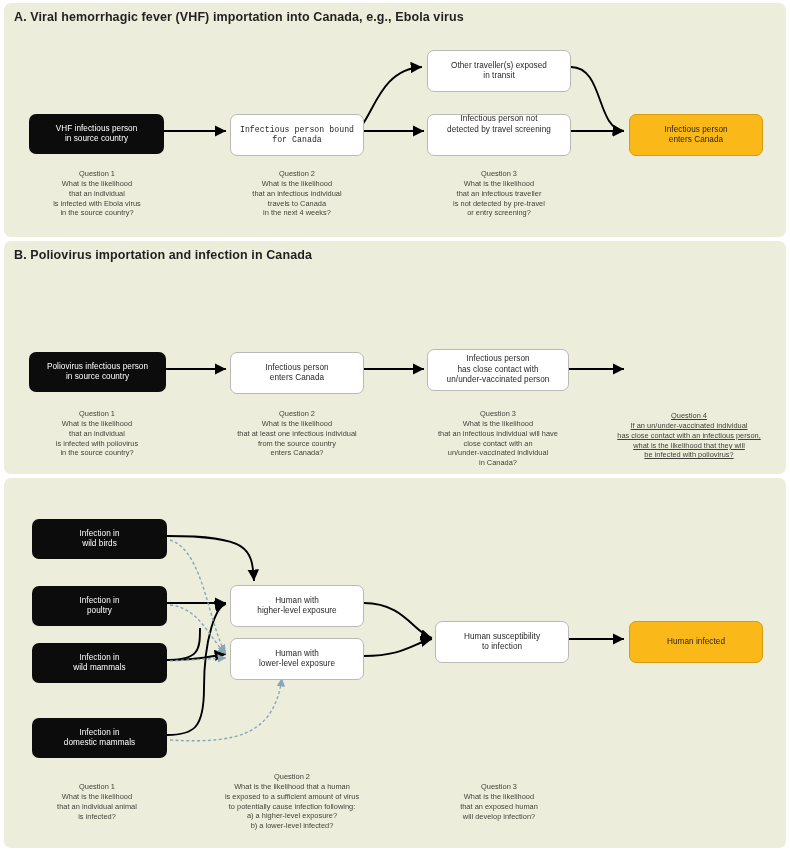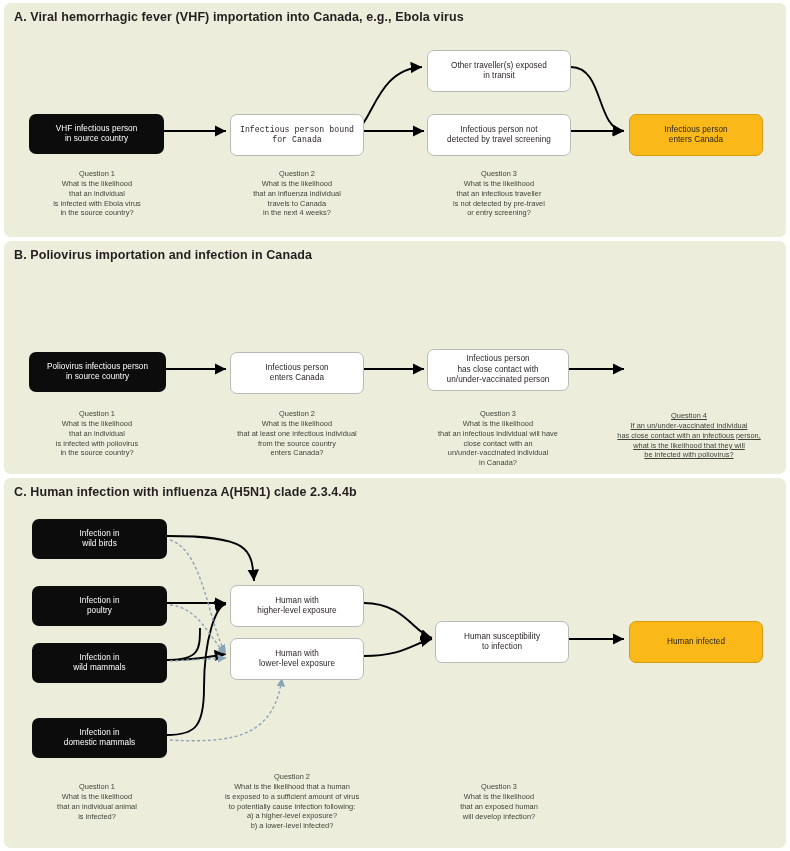--- a/index.html
+++ b/index.html
@@ -82,38 +82,38 @@
 
   <div class="node black" style="left:25px;top:111px;width:135px;height:35px;">
     <span>VHF infectious person<br>in source country</span>
   </div>
   <div class="node white" style="left:226px;top:111px;width:134px;height:35px;font-family:Liberation Mono, monospace;">
     <span>Infectious person bound<br>for Canada</span>
   </div>
   <div class="node white" style="left:423px;top:47px;width:144px;height:35px;">
     <span>Other traveller(s) exposed<br>in transit</span>
   </div>
-  <div class="node white" style="left:423px;top:111px;width:144px;height:35px;">
+  <div class="node white" style="left:423px;top:111px;width:144px;height:35px;align-items:flex-end;">
     <span>Infectious person not<br>detected by travel screening</span>
   </div>
   <div class="node orange" style="left:625px;top:111px;width:134px;height:35px;">
     <span>Infectious person<br>enters Canada</span>
   </div>
 
   <div class="qblock" style="left:18px;top:166px;width:150px;">
     <span class="qtitle">Question 1</span>
     <span>What is the likelihood</span><br>
     <span>that an individual</span><br>
     <span>is infected with Ebola virus</span><br>
     <span>in the source country?</span>
   </div>
   <div class="qblock" style="left:218px;top:166px;width:150px;">
     <span class="qtitle">Question 2</span>
     <span>What is the likelihood</span><br>
-    <span>that an influenza individual</span><br>
+    <span>that an infectious individual</span><br>
     <span>travels to Canada</span><br>
     <span>in the next 4 weeks?</span>
   </div>
   <div class="qblock" style="left:420px;top:166px;width:150px;">
     <span class="qtitle">Question 3</span>
     <span>What is the likelihood</span><br>
     <span>that an infectious traveller</span><br>
     <span>is not detected by pre-travel</span><br>
     <span>or entry screening?</span>
   </div>
@@ -168,21 +168,20 @@
   <div class="qblock" style="left:592px;top:170px;width:186px;text-decoration:underline;">
     <span class="qtitle">Question 4</span>
     <span>If an un/under-vaccinated individual</span><br>
     <span>has close contact with an infectious person,</span><br>
     <span>what is the likelihood that they will</span><br>
     <span>be infected with poliovirus?</span>
   </div>
 </div>
 
 <div class="panel" id="panel-c">
-  <div class="panel-title">C. Human infection with influenza A(H5N1) clade 2.3.4.4b</div>
 
   <svg class="edges" viewBox="0 0 782 370">
     <defs>
       <marker id="arrC" markerWidth="7" markerHeight="7" refX="6" refY="3" orient="auto">
         <path d="M0,0 L6,3 L0,6 z" fill="#000"></path>
       </marker>
       <marker id="arrCd" markerWidth="7" markerHeight="7" refX="6" refY="3" orient="auto">
         <path d="M0,0 L6,3 L0,6 z" fill="#8aa4b8"></path>
       </marker>
     </defs>

